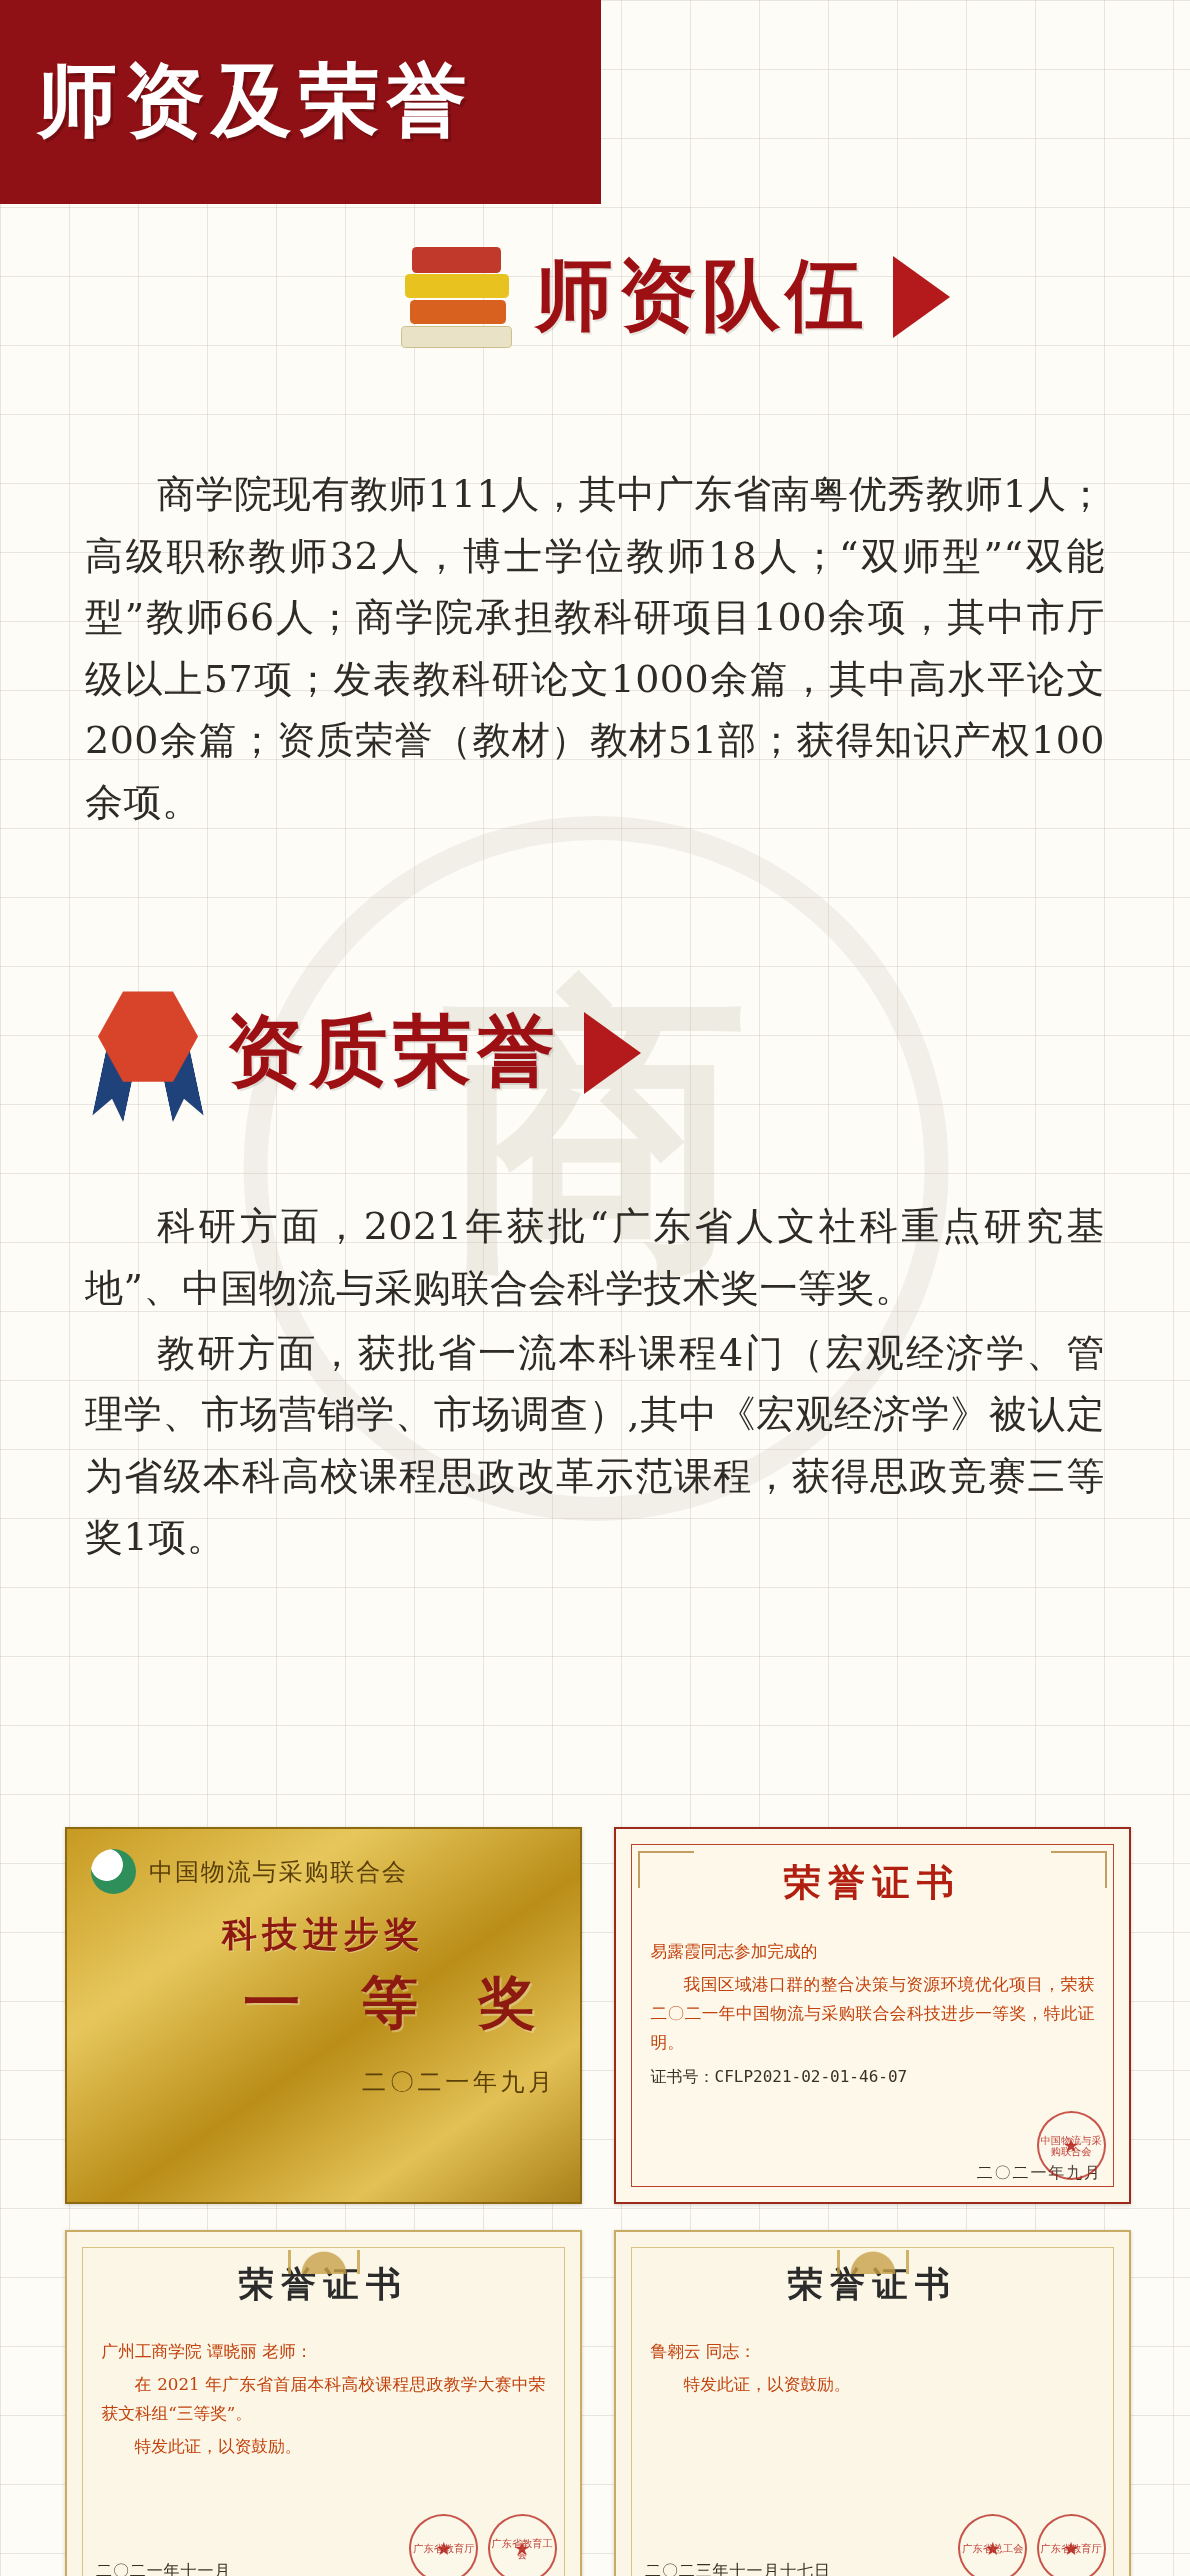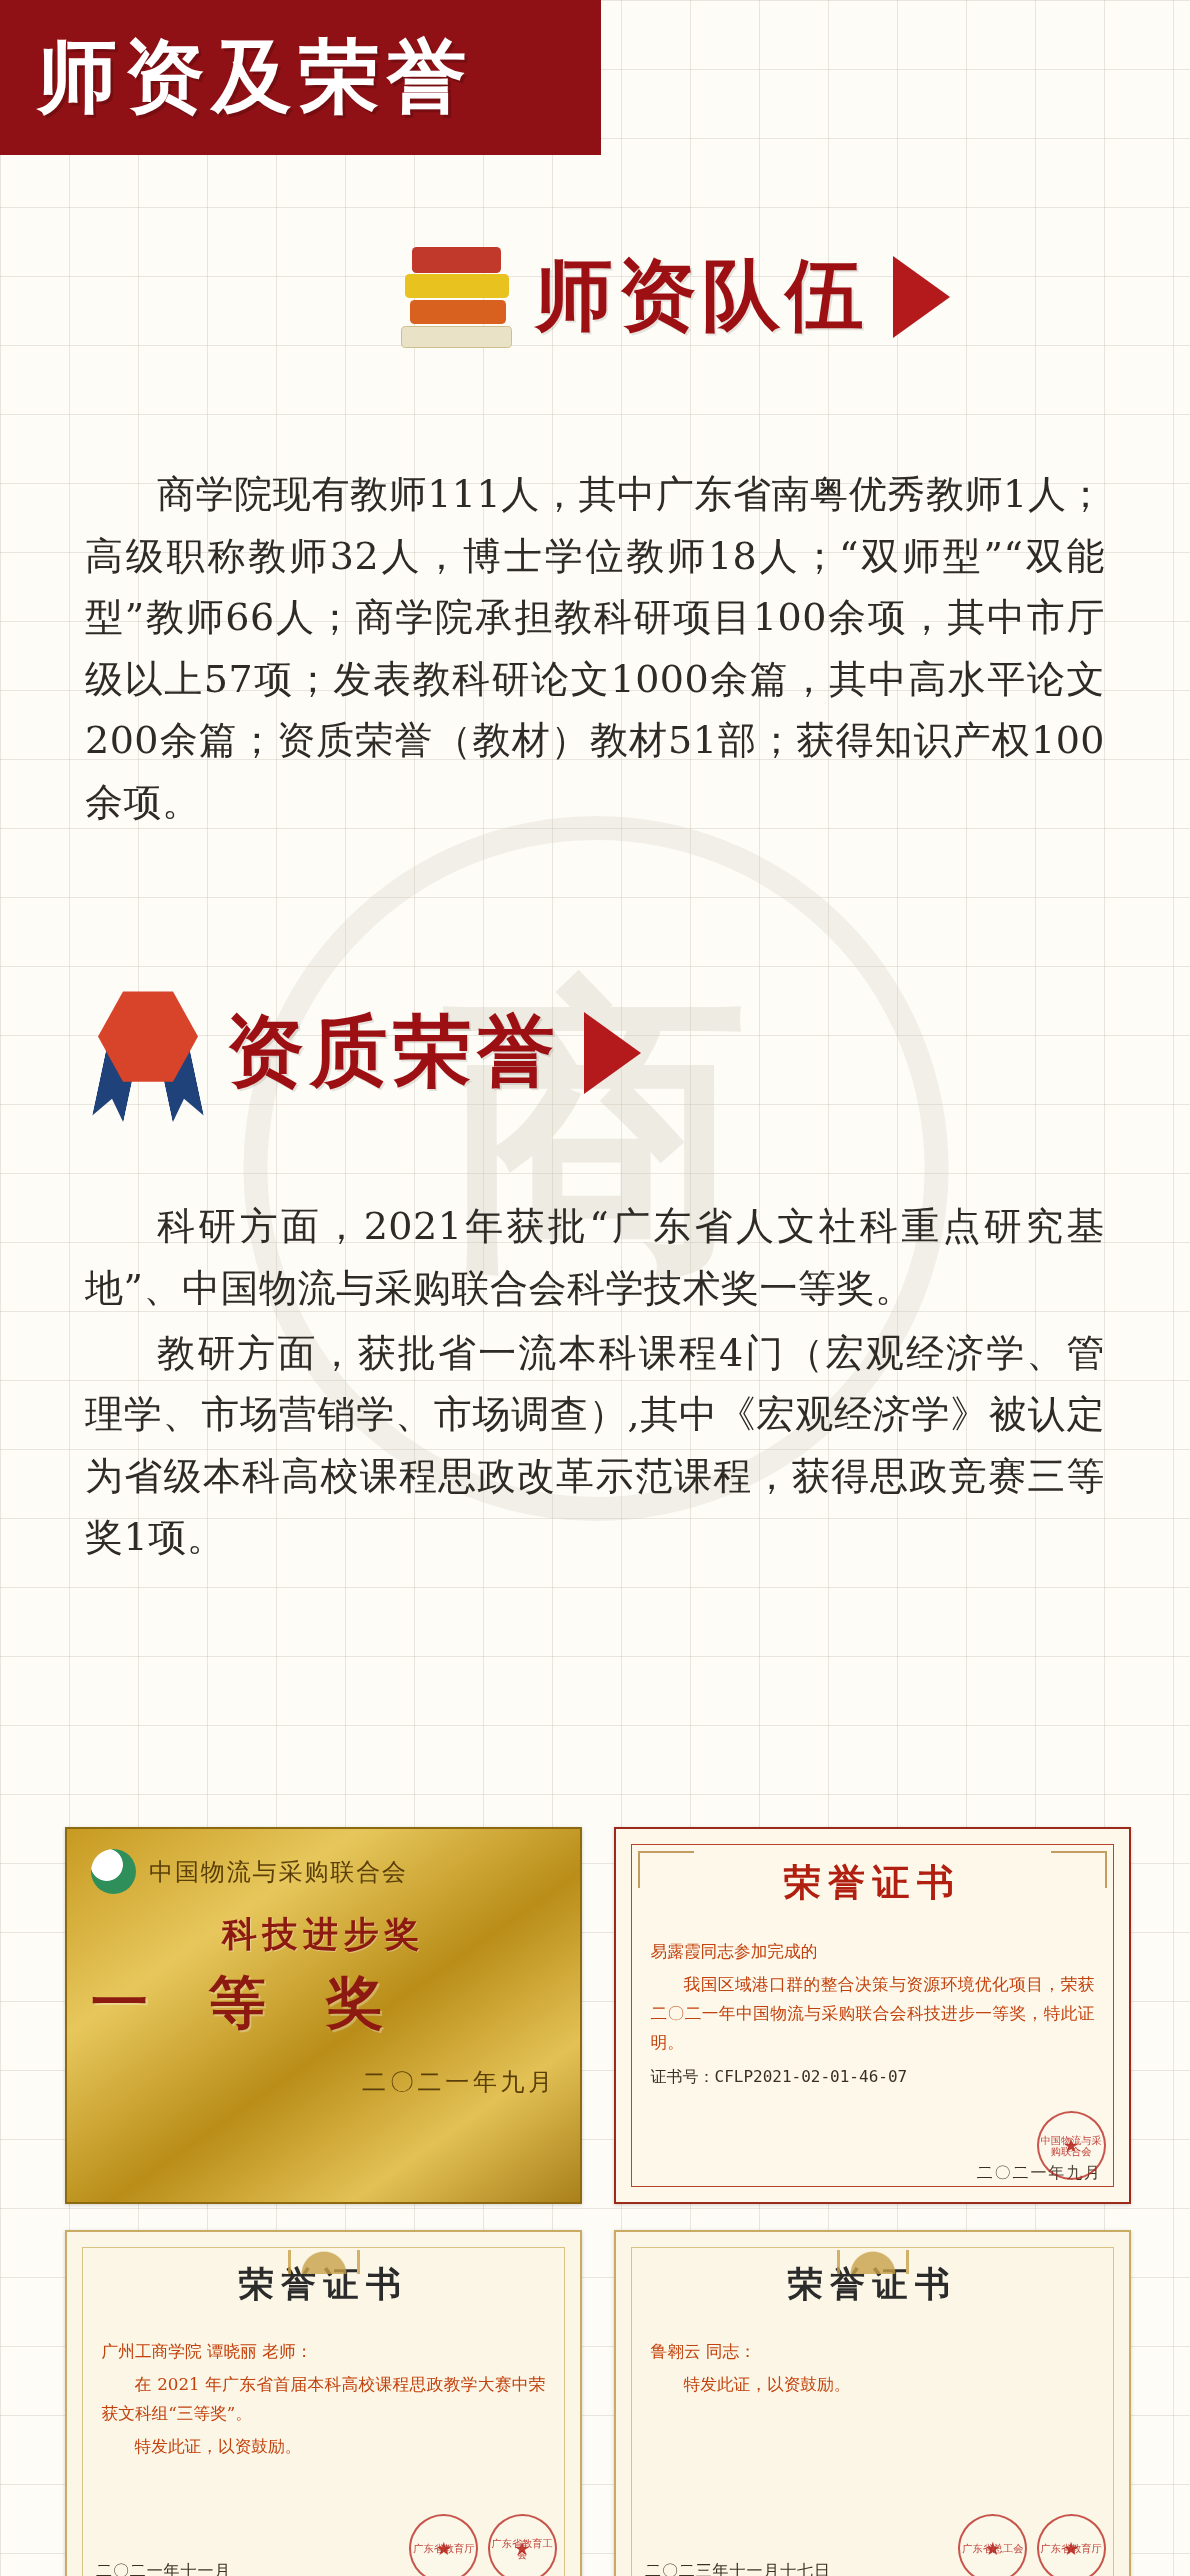--- a/index.html
+++ b/index.html
@@ -47,21 +47,21 @@
     line-height: 1;
   }
 
   .page { position: relative; z-index: 2; }
 
   
   .banner {
     position: absolute;
     left: 0; top: 0;
     width: 601px;
-    height: 155px;
+    height: 204px;
     background: #8f1015;
     display: flex;
     align-items: center;
     padding-left: 37px;
     text-align: right;
   }
   .banner-title {
     color: #ffffff;
     font-family: "DejaVu Serif", serif;
     font-weight: bold;
@@ -188,21 +188,21 @@
     text-align: center;
     font-family: "DejaVu Serif", serif;
     color: #8d1a10;
     font-weight: bold;
     font-size: 35px;
     letter-spacing: 5.6px;
     margin-top: 16.7px;
     text-shadow: 0.9px 0.9px 0 rgba(255,255,255,0.35);
   }
   .gold-big {
-    text-align: left;
+    text-align: right;
     font-family: "DejaVu Serif", serif;
     color: #8d1a10;
     font-weight: bold;
     font-size: 57px;
     letter-spacing: 20.4px;
     margin-top: 7.4px;
     text-shadow: 1.9px 1.9px 0 rgba(255,255,255,0.30);
   }
   .gold-date {
     text-align: right;

